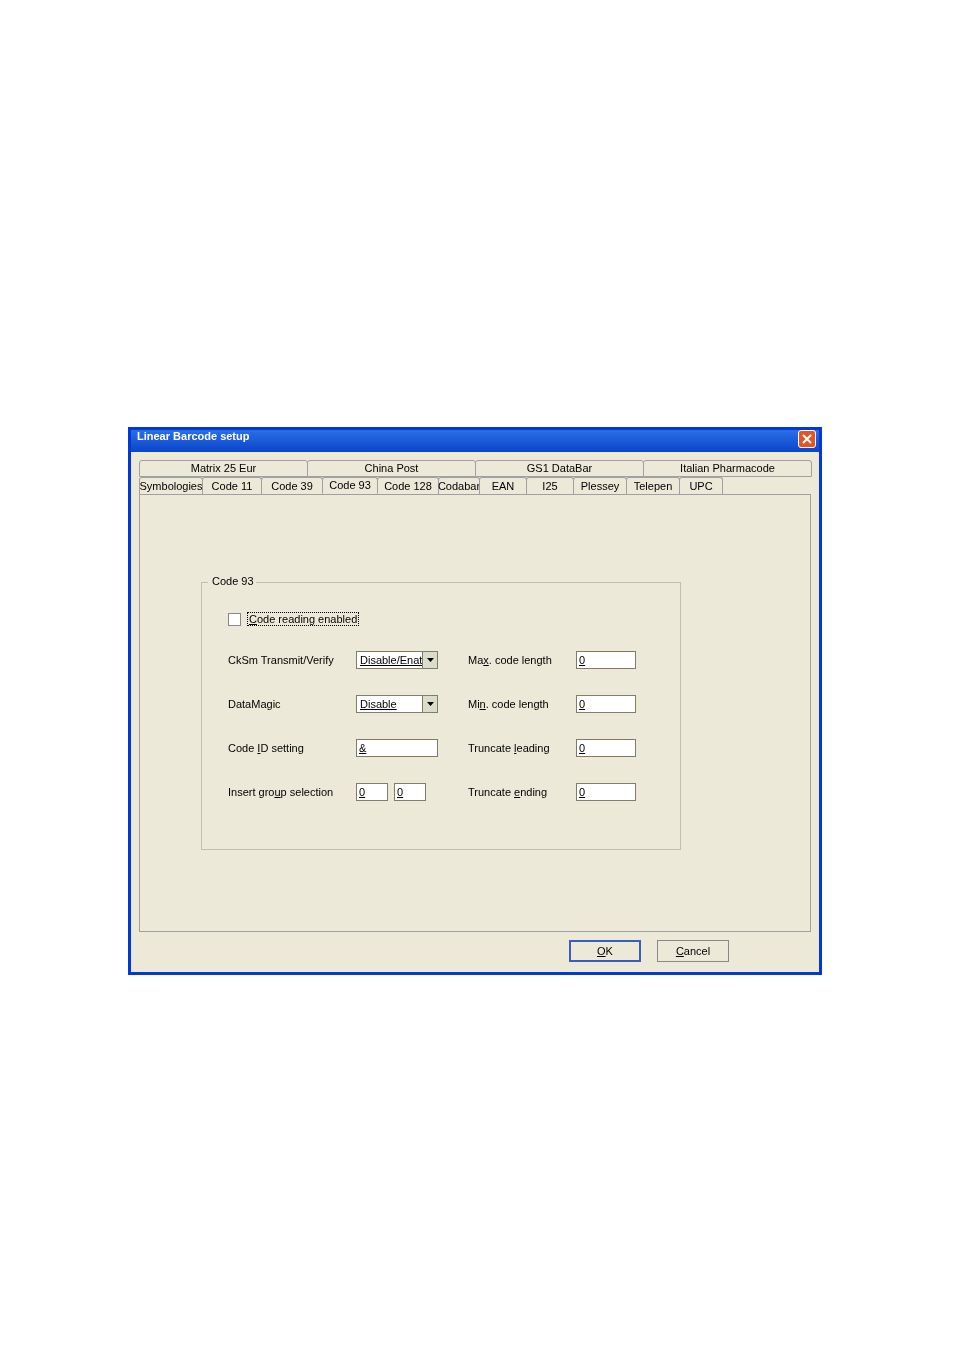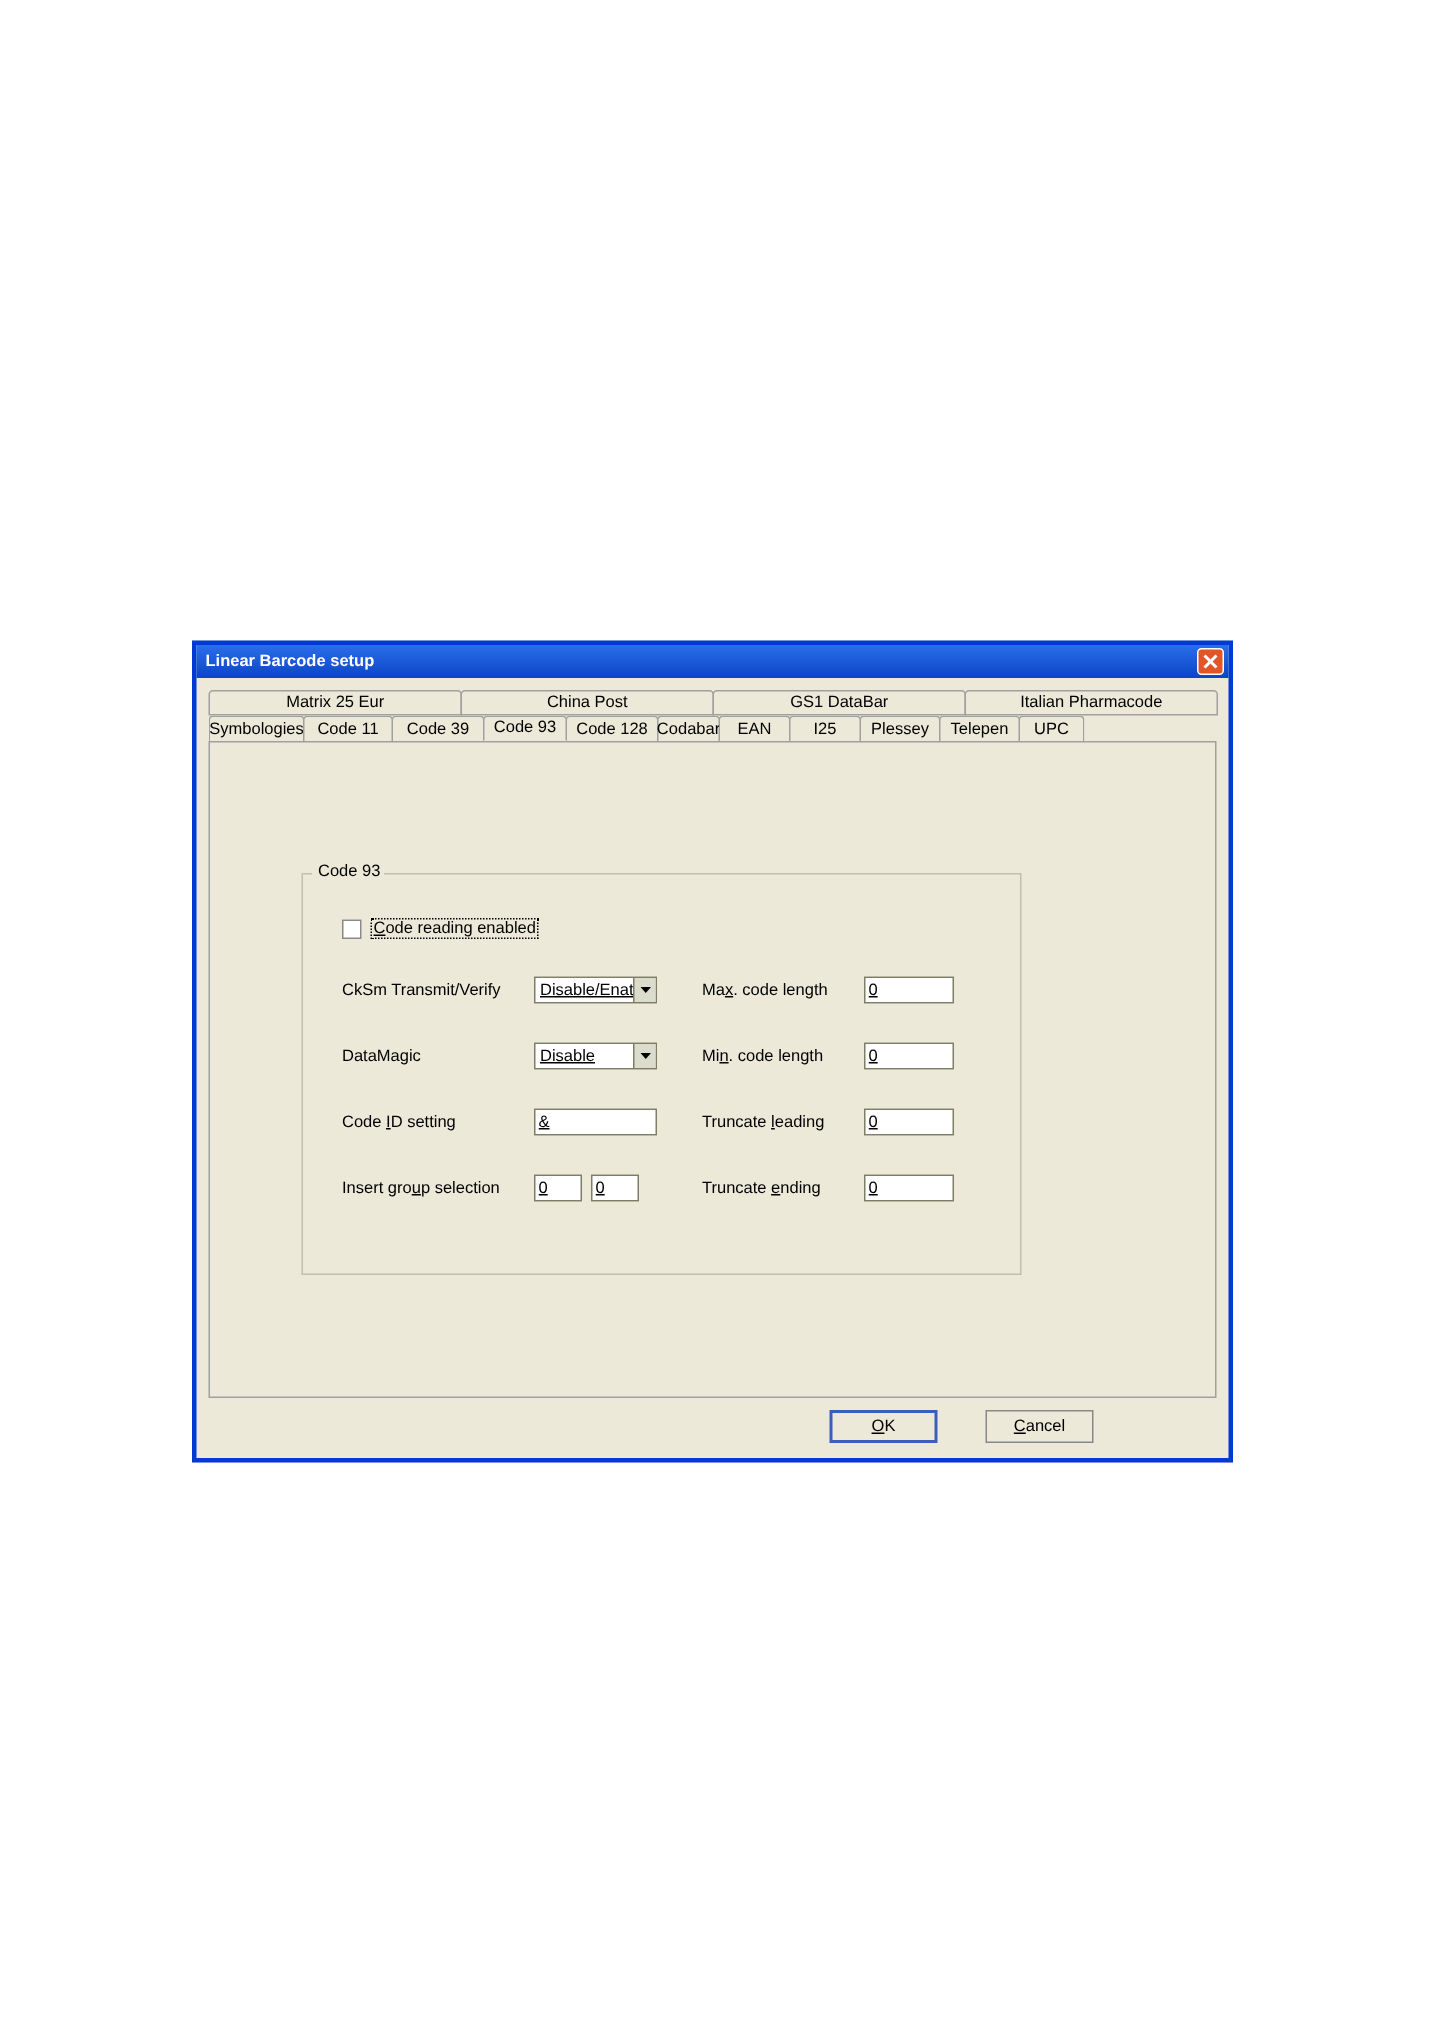--- a/index.html
+++ b/index.html
@@ -19,21 +19,21 @@
     width: 694px;
     height: 548px;
     border: 3px solid #0039d6;
     background: #ece9d8;
     box-shadow: 0 0 0 0;
   }
   .titlebar {
     height: 22px;
     background: linear-gradient(#2b6ee8, #0a45c8);
     display: flex;
-    align-items: center;
+    align-items: flex-start;
     justify-content: space-between;
     padding: 0 3px 0 6px;
   }
   .titlebar .title {
     color: #fff;
     font-weight: bold;
     font-size: 11px;
   }
   .close-btn {
     width: 18px;
@@ -185,21 +185,21 @@
   }
   .dualnum { display:flex; gap:6px; }
   .dualnum .input { width: 32px; }
   .underline { text-decoration: underline; }
   
   .buttons {
     position: absolute;
     bottom: 10px;
     right: 90px;
     display:flex;
-    gap: 32px;
+    gap: 16px;
   }
   .btn {
     width: 72px;
     height: 22px;
     border: 1px solid #888;
     background: #ece9d8;
     display:flex;align-items:center;justify-content:center;
     cursor:pointer;
   }
   .btn.default { border: 2px solid #3a5fbb; }

